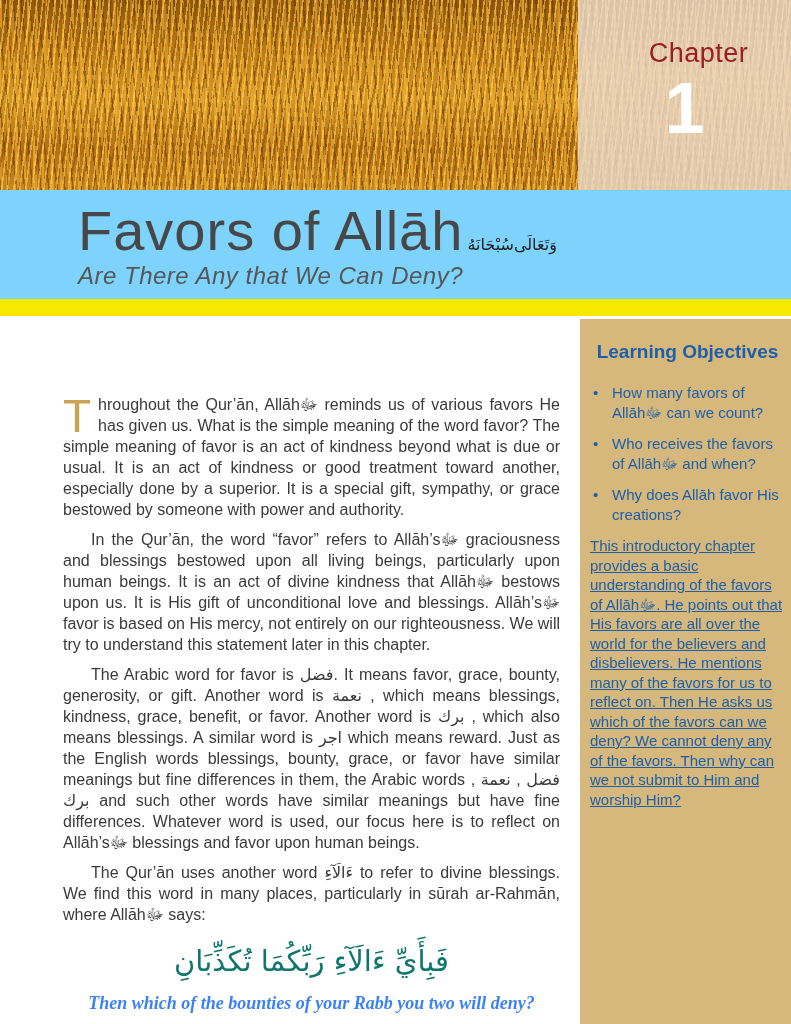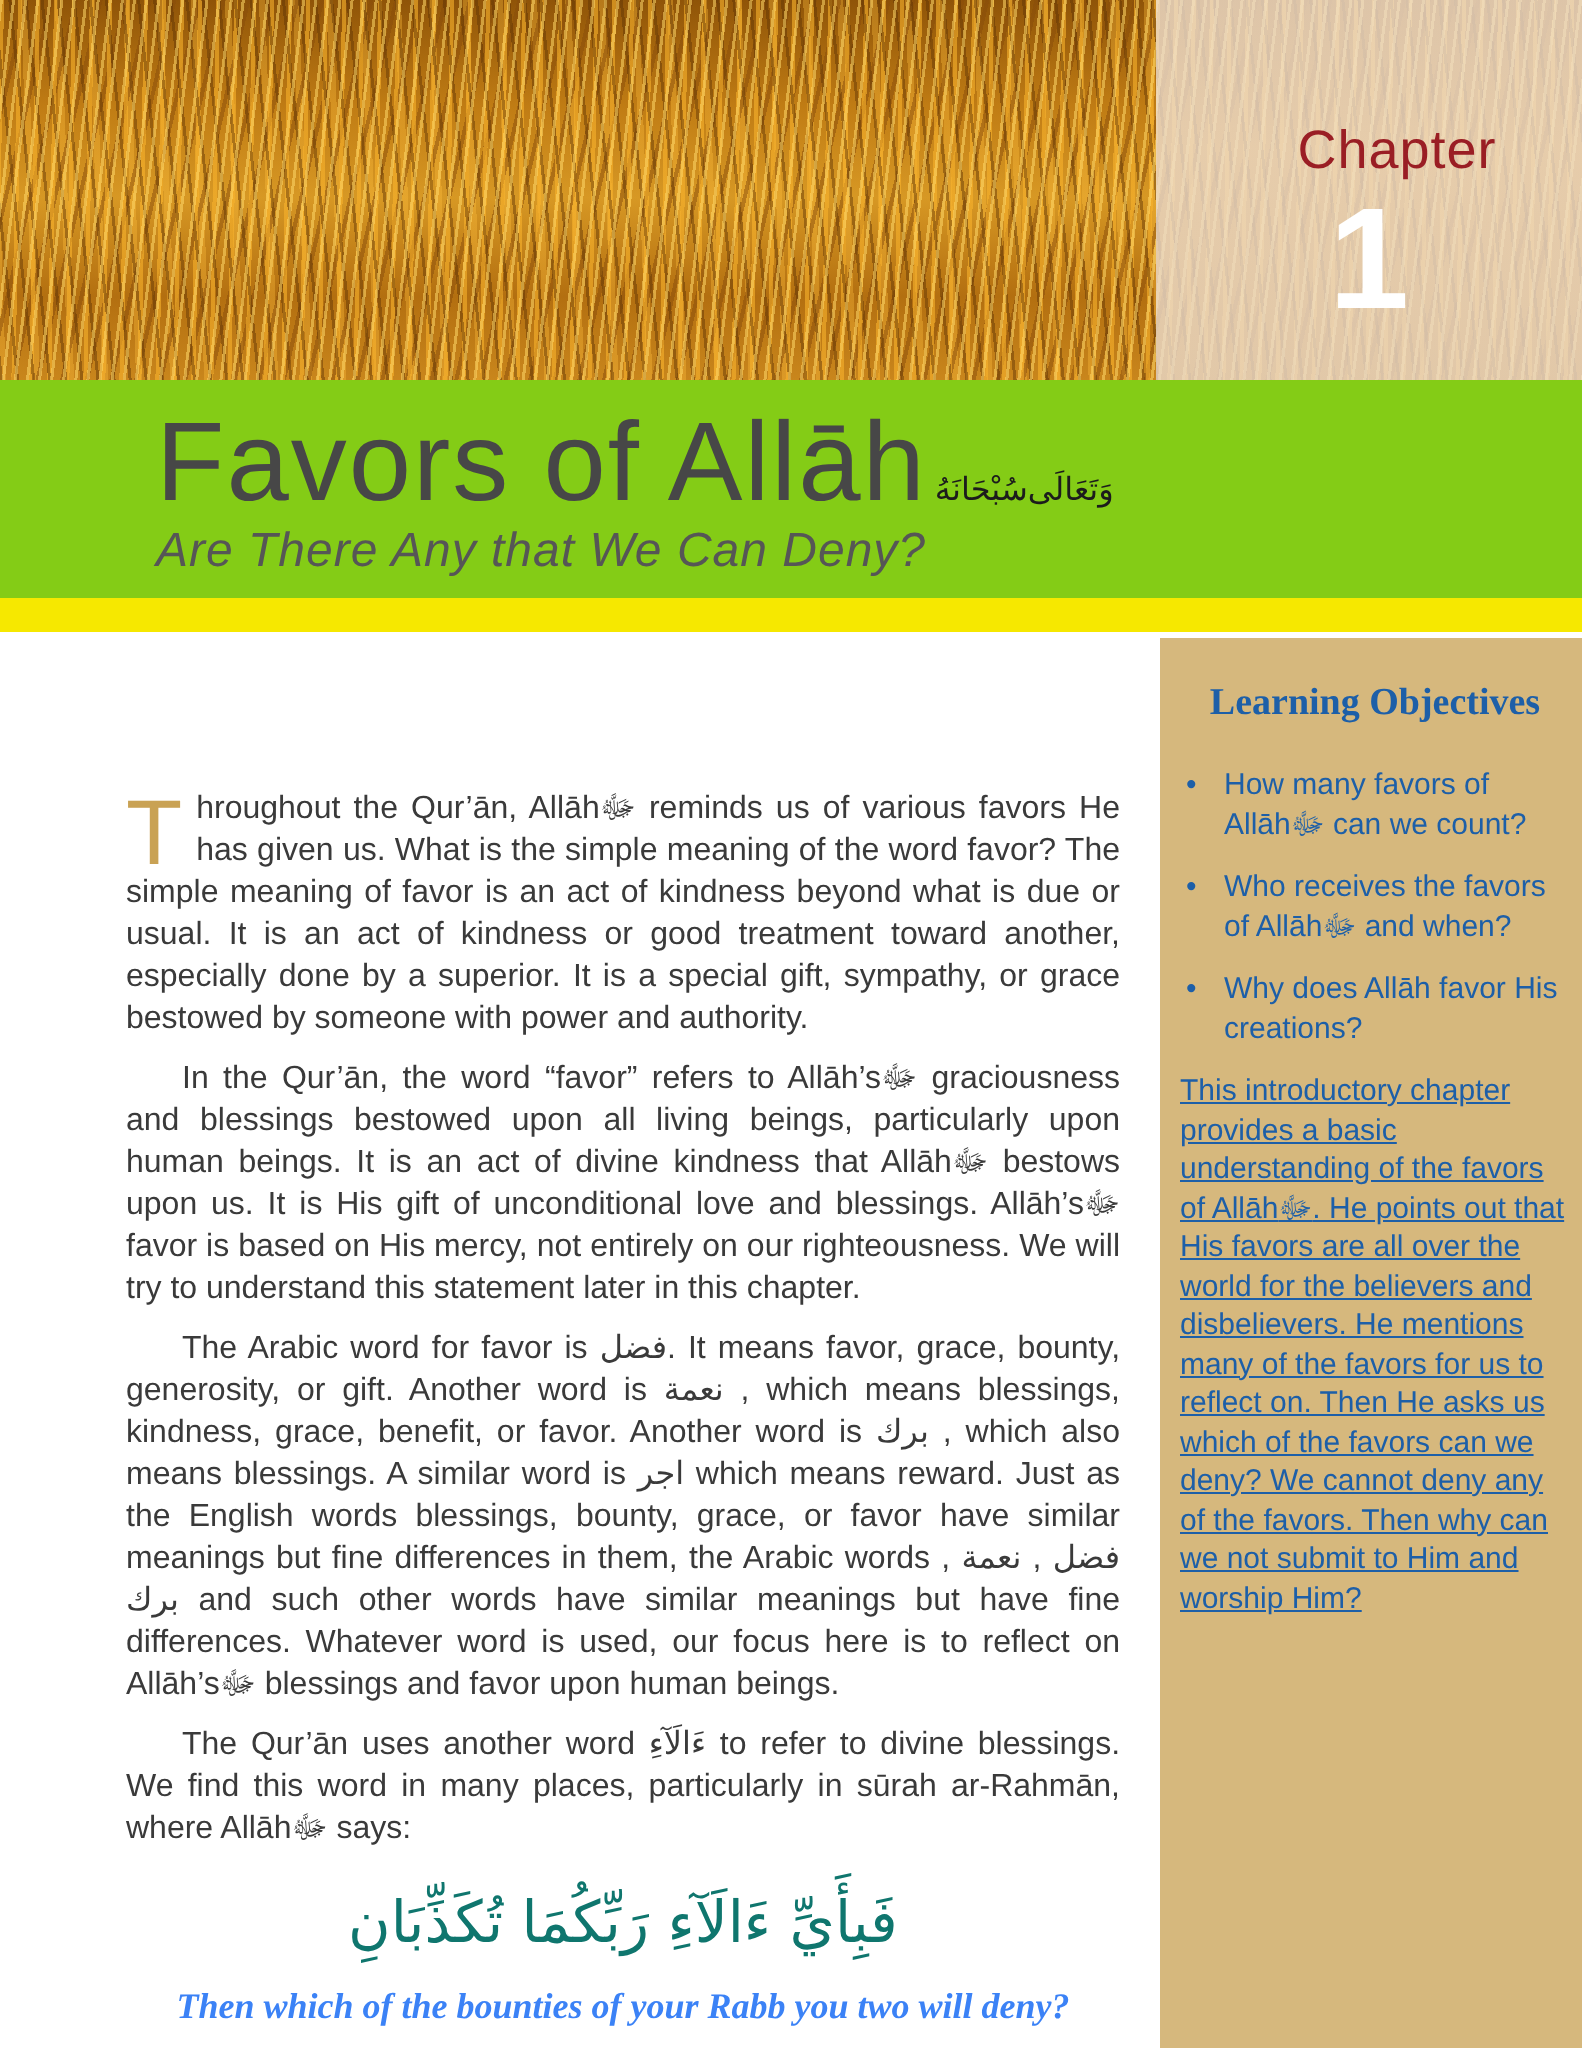--- a/index.html
+++ b/index.html
@@ -26,30 +26,30 @@
     background:
       linear-gradient(rgba(240,226,212,0.78), rgba(236,221,206,0.80)),
       repeating-linear-gradient(97deg,  rgba(255,216,104,0.55) 0 1.5px, rgba(255,216,104,0) 1.5px 6px),
       repeating-linear-gradient(84deg,  rgba(92,50,4,0.45)     0 1.5px, rgba(92,50,4,0)     1.5px 8px),
       repeating-linear-gradient(91deg,  rgba(248,178,44,0.60)  0 2px,   rgba(248,178,44,0)  2px 9px),
       repeating-linear-gradient(103deg, rgba(136,76,10,0.50)   0 2px,   rgba(136,76,10,0)   2px 12px),
       linear-gradient(180deg,#9a5c0c 0%,#c9831a 40%,#b87512 100%);
     text-align:center;
   }
   .chapter-label {
-    margin-top:60px; font-size:27px; font-weight:400; color:#9a1e24; letter-spacing:0.5px;padding-left:28px;
+    margin-top:38px; font-size:27px; font-weight:400; color:#9a1e24; letter-spacing:0.5px;padding-left:28px;
   }
   .chapter-number {
     margin-top:4px; font-size:72px; line-height:70px; font-weight:bold; color:#ffffff;
   }
 
   
   .title-band {
     position:absolute; left:0; top:190px; width:791px; height:109px;
-    background:#84cc16; padding:13px 0 0 78px;
+    background:#7dd3fc; padding:13px 0 0 78px;
   }
   .title-row { display:flex; align-items:flex-end; }
   .page-title {
     font-size:56px; line-height:56px; font-weight:300; color:#474747; letter-spacing:1px;
   }
   .honorific {
     display:inline-flex; flex-direction:row; align-items:center;
     margin:0 0 6px 4px; font-size:16px; line-height:17px; color:#1c1c1c;
     font-family:"DejaVu Sans",sans-serif;
   }
@@ -82,21 +82,21 @@
     font-style:italic; font-weight:bold; font-size:18px; color:#3b82f6;
     margin:0 0 12px 0;
   }
 
   
   .sidebar {
     position:absolute; left:580px; top:319px; width:211px; height:705px;
     background:#d6b87d; color:#1d5fa8; padding:22px 6px 0 10px;
   }
   .sidebar-heading {
-    text-align:center; font-size:19px; font-weight:bold; color:#1d5fa8; margin-bottom:20px;font-family:Liberation Serif, serif;
+    text-align:center; font-size:19px; font-weight:bold; color:#1d5fa8; margin-bottom:20px;
   }
   .objectives { list-style:none; margin:0 0 8px 0; }
   .objectives li { display:flex; margin-bottom:11px; font-size:15px; line-height:20px; }
   .objectives .dot { width:22px; flex:0 0 22px; padding-left:3px; }
   .sidebar-summary { font-size:15px; line-height:19.5px;text-decoration:underline; }
 </style>
 </head>
 <body>
 
 <div class="page">

